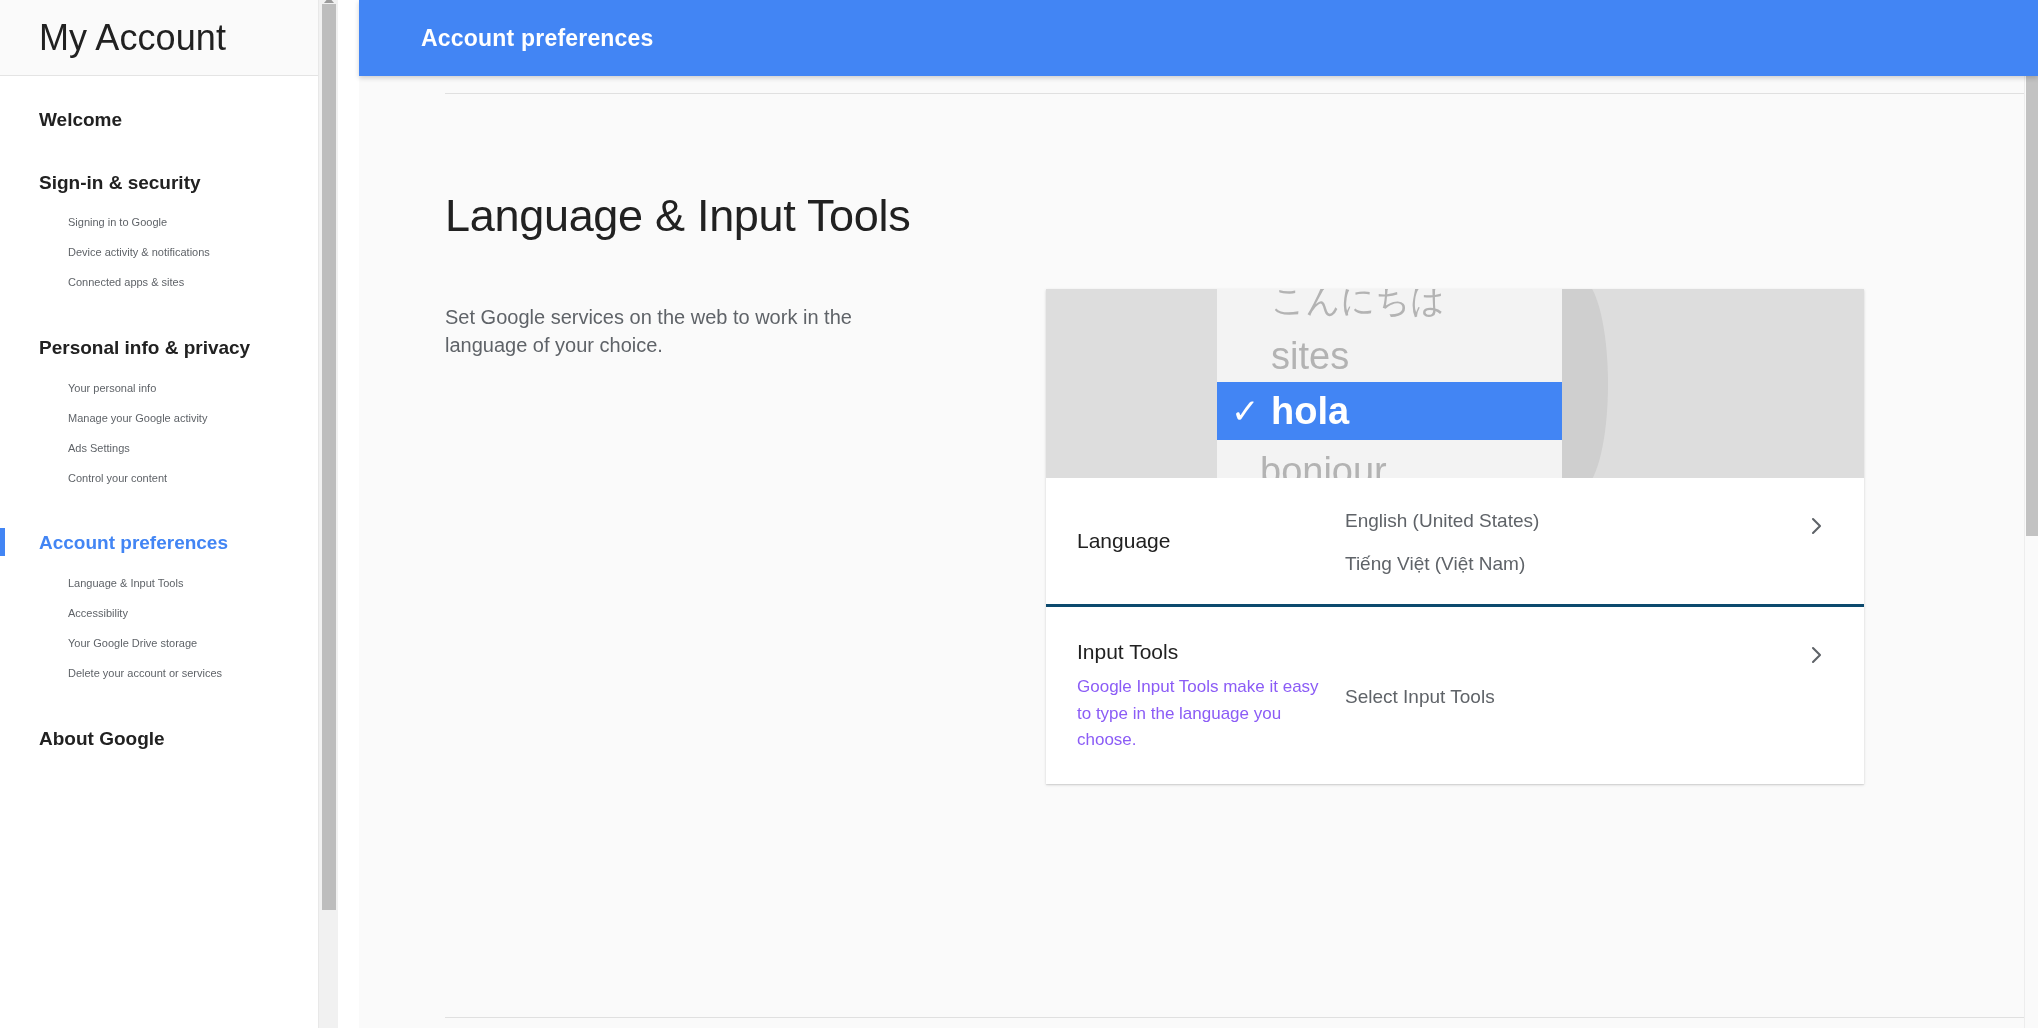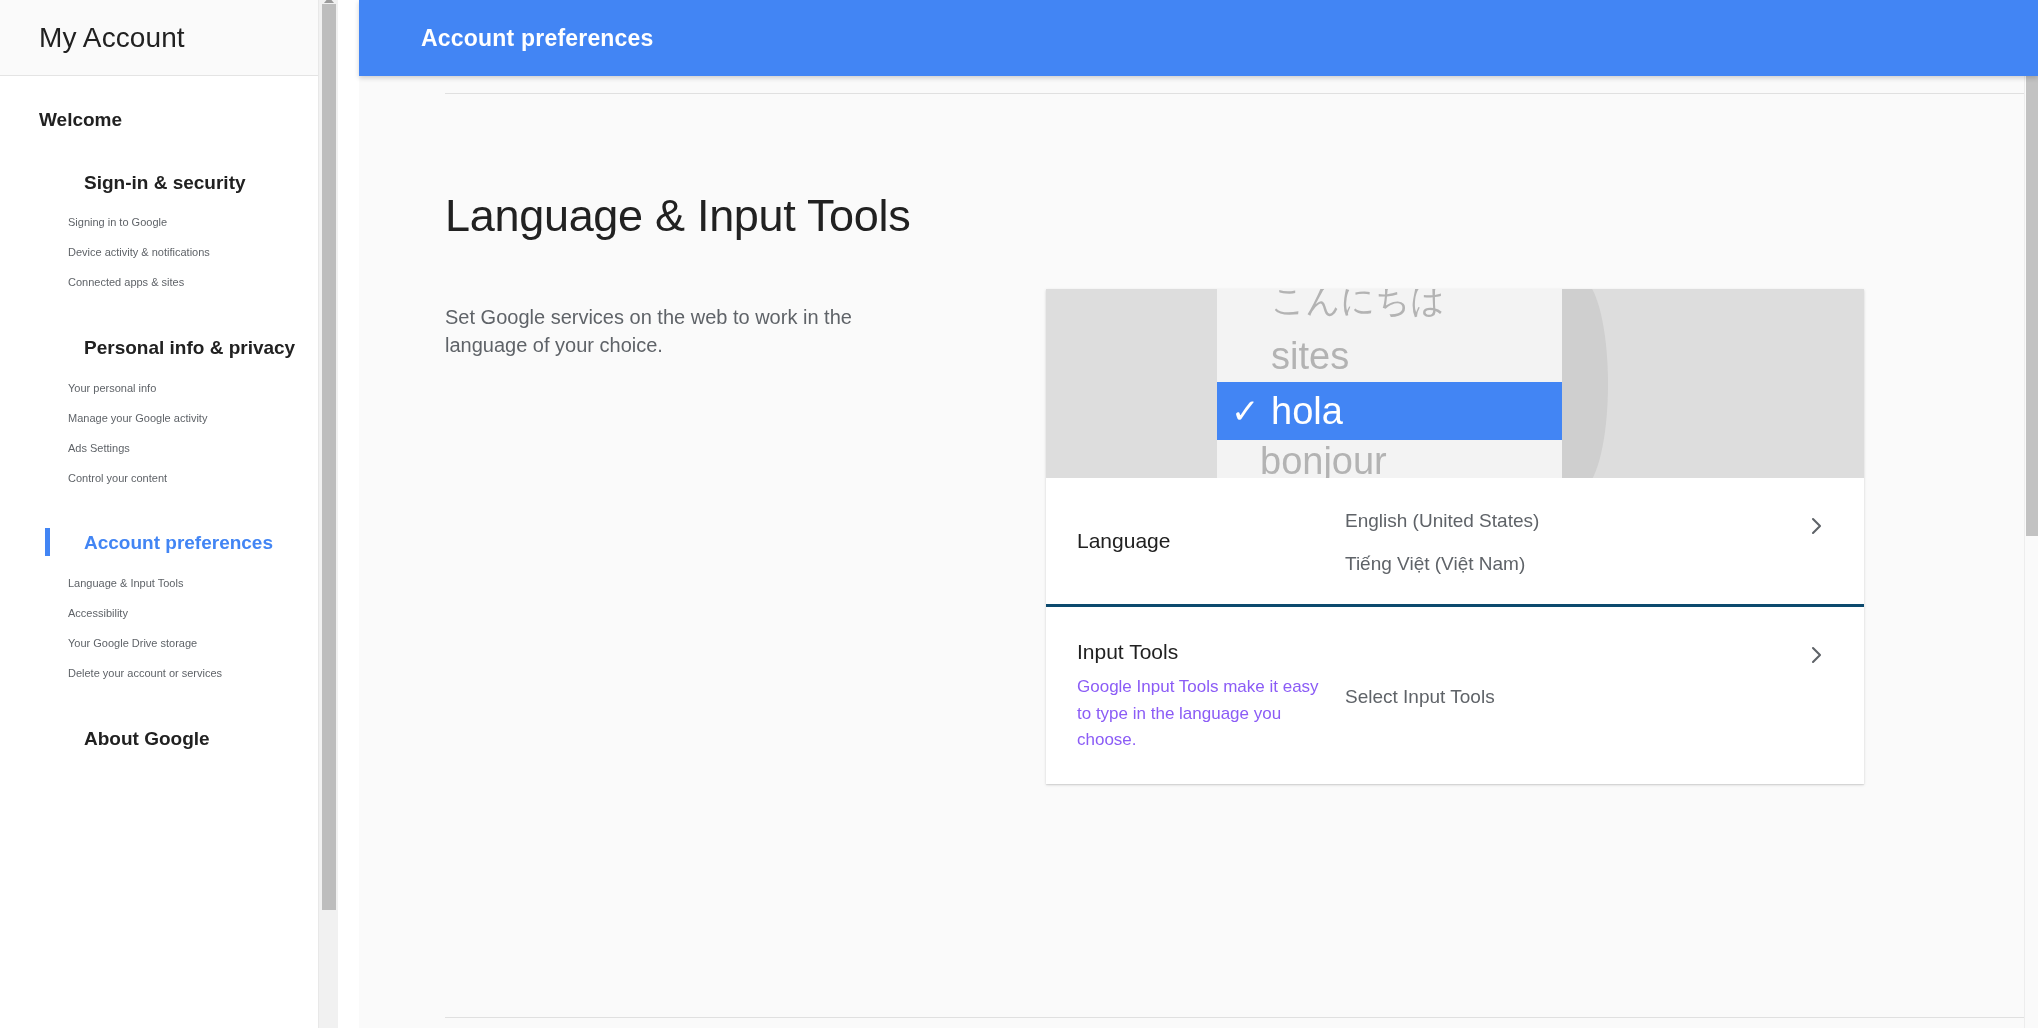--- a/index.html
+++ b/index.html
@@ -24,37 +24,37 @@
   }
   .sidebar-header {
     height: 76px;
     background: #fafafa;
     border-bottom: 1px solid #e4e4e4;
     display: flex;
     align-items: center;
     padding-left: 39px;
   }
   .sidebar-header .brand {
-    font-size: 28px;
+    font-size: 36px;
     font-weight: 400;
     color: #212121;
     letter-spacing: 0.1px;
   }
   .sidebar-nav { padding-top: 8px; }
 
   .nav-group-title {
     font-size: 19px;
     font-weight: 700;
     color: #212121;
     padding: 0 0 0 39px;
     line-height: 1.35;
     position: relative;
   }
   .nav-group-spacer-welcome { margin-top: 23px; }
-  .nav-group-spacer { margin-top: 37px; margin-left: 45px; }
+  .nav-group-spacer { margin-top: 37px; }
 
   .nav-group-title.active { color: #4285f4; }
   .nav-group-title.active::before {
     content: "";
     position: absolute;
     left: 0; top: -2px;
     width: 5px; height: 28px;
     background: #4285f4;
   }
 
@@ -205,22 +205,23 @@
     width: 40px;
     margin-left: 14px;
     color: #ffffff;
     font-size: 34px;
     line-height: 1;
   }
   .hero-sel .word {
     color: #ffffff;
     font-size: 38px;
     line-height: 1;
-  }
-  .hero-bo  { top: 153px; padding-left: 43px; }
+    font-weight: bold;
+  }
+  .hero-bo  { top: 163px; padding-left: 43px; }
 
   .row {
     position: relative;
     display: flex;
     align-items: center;
     padding: 31px 0 31px 31px;
   }
   .row + .row { border-top: 3px solid #0c4a6e; }
   .row-label-col { width: 268px; flex: none; }
   .row-label {

